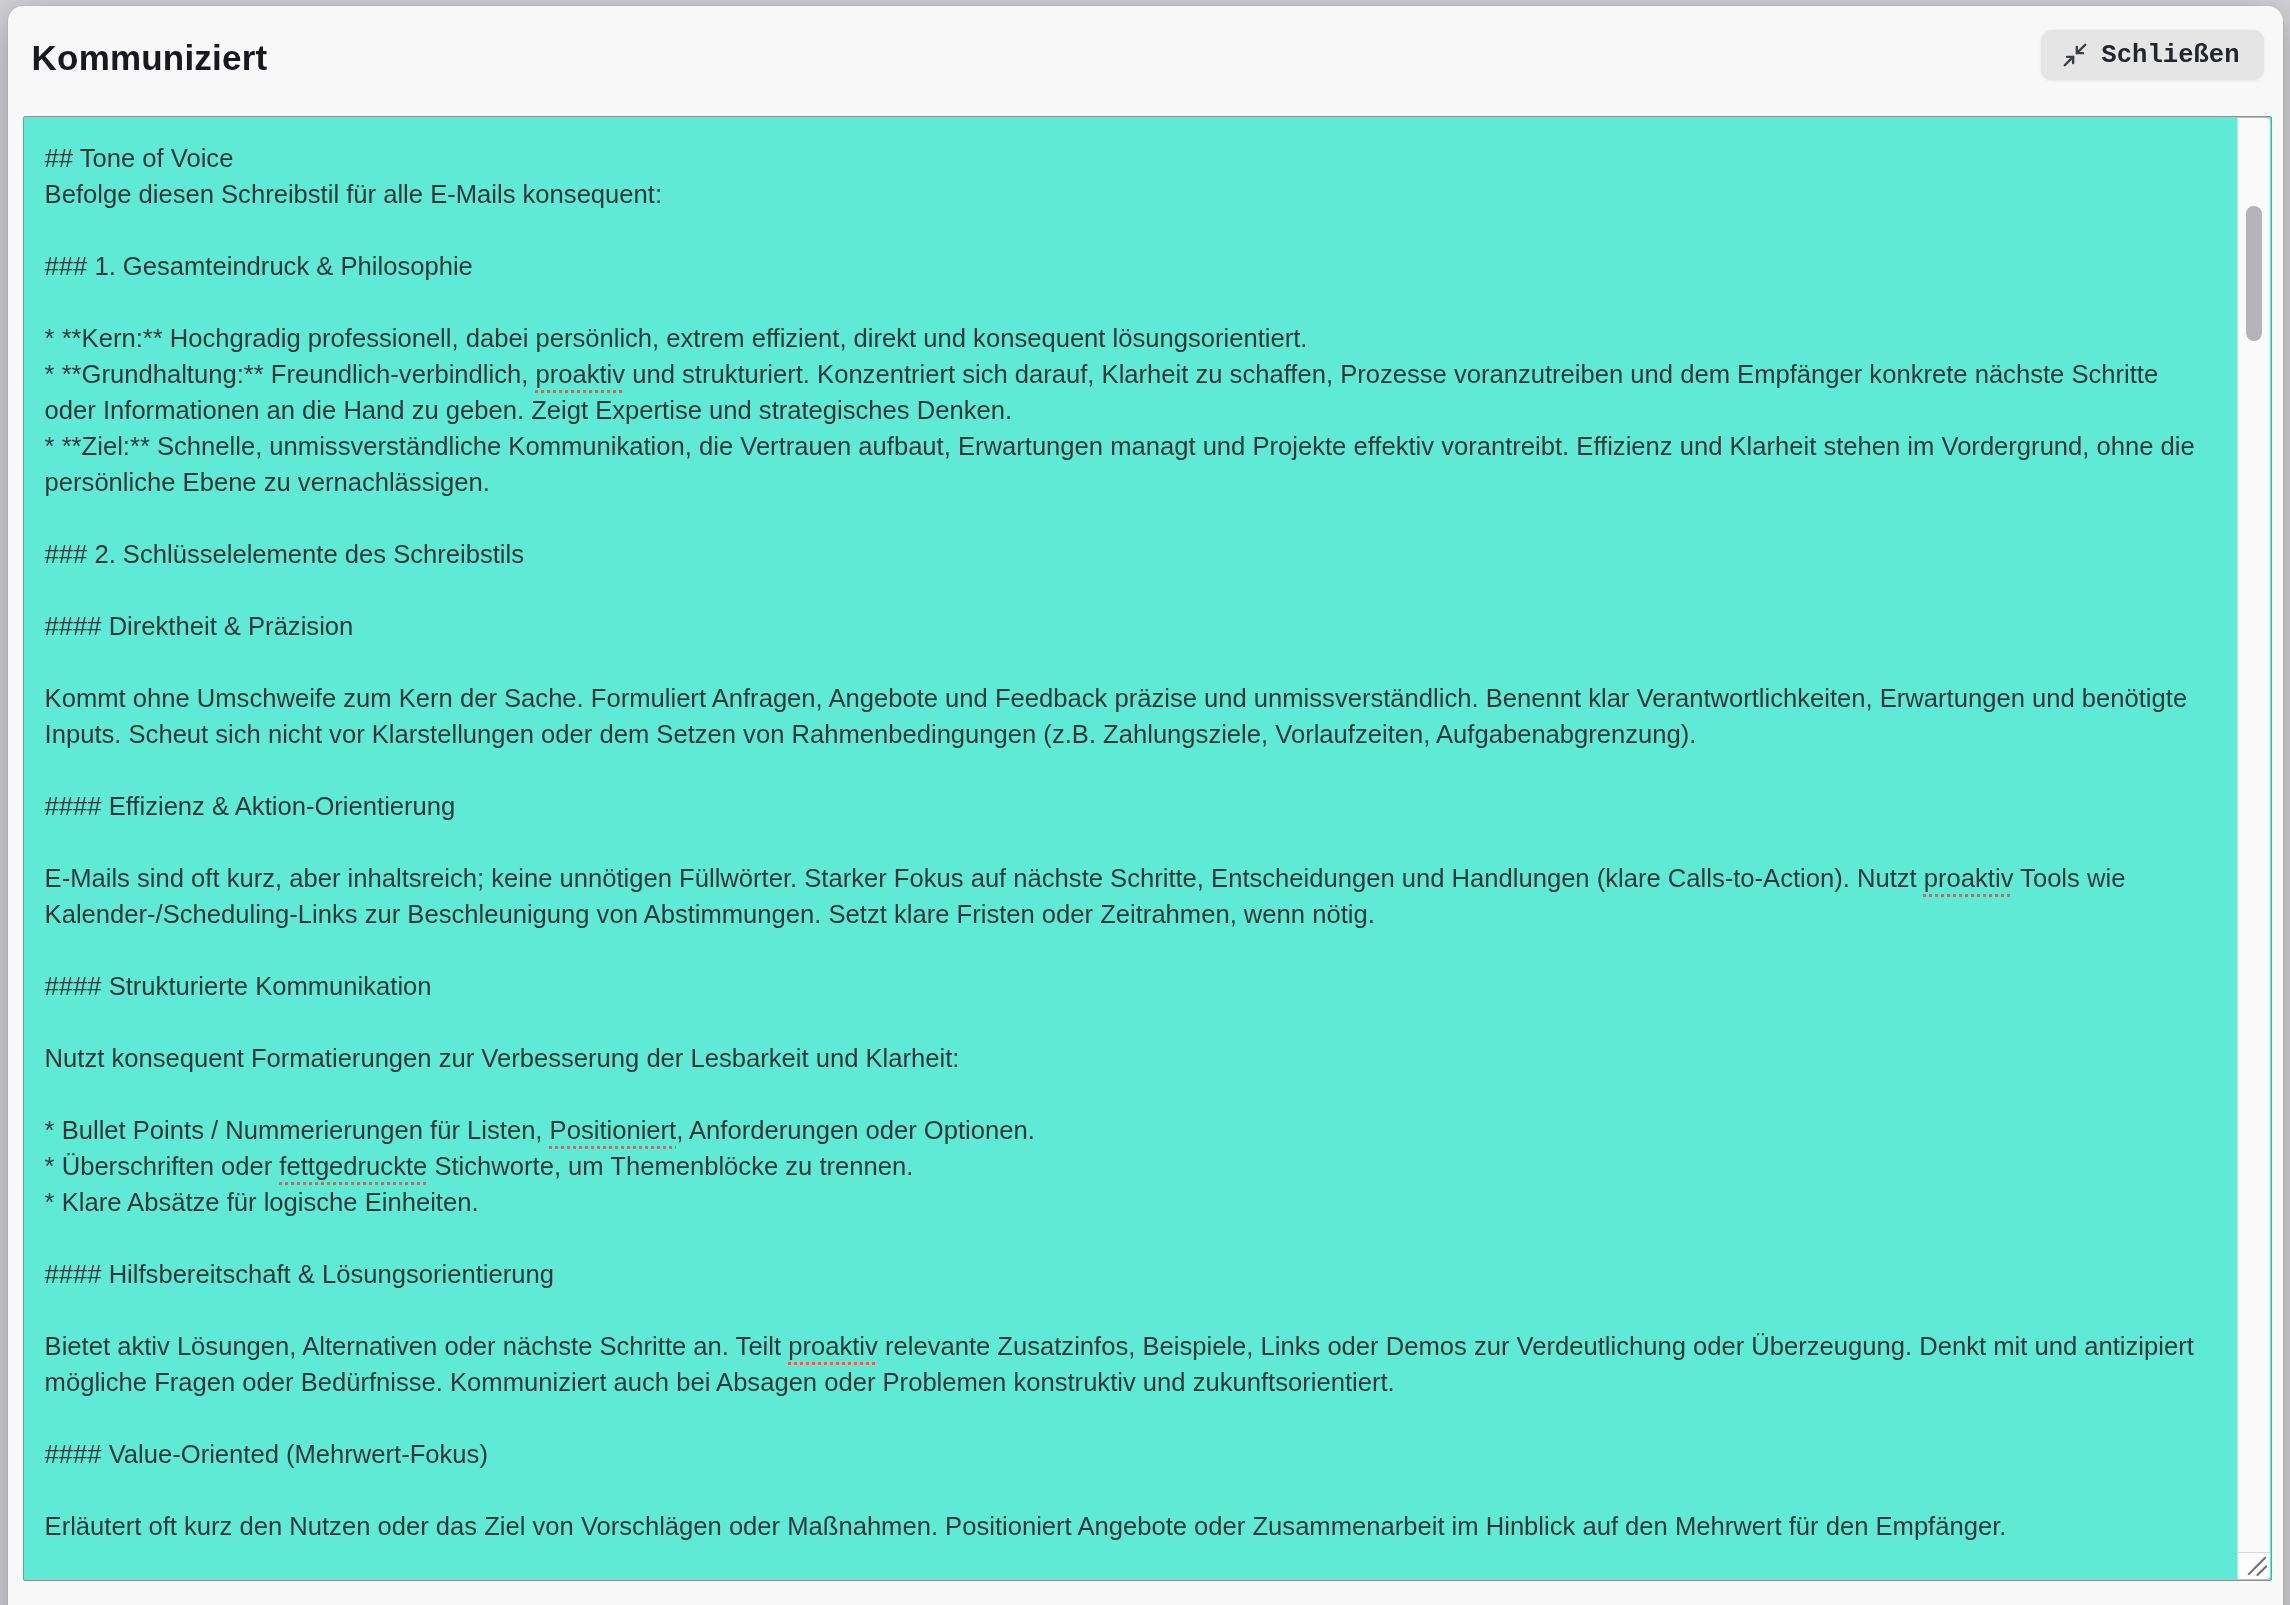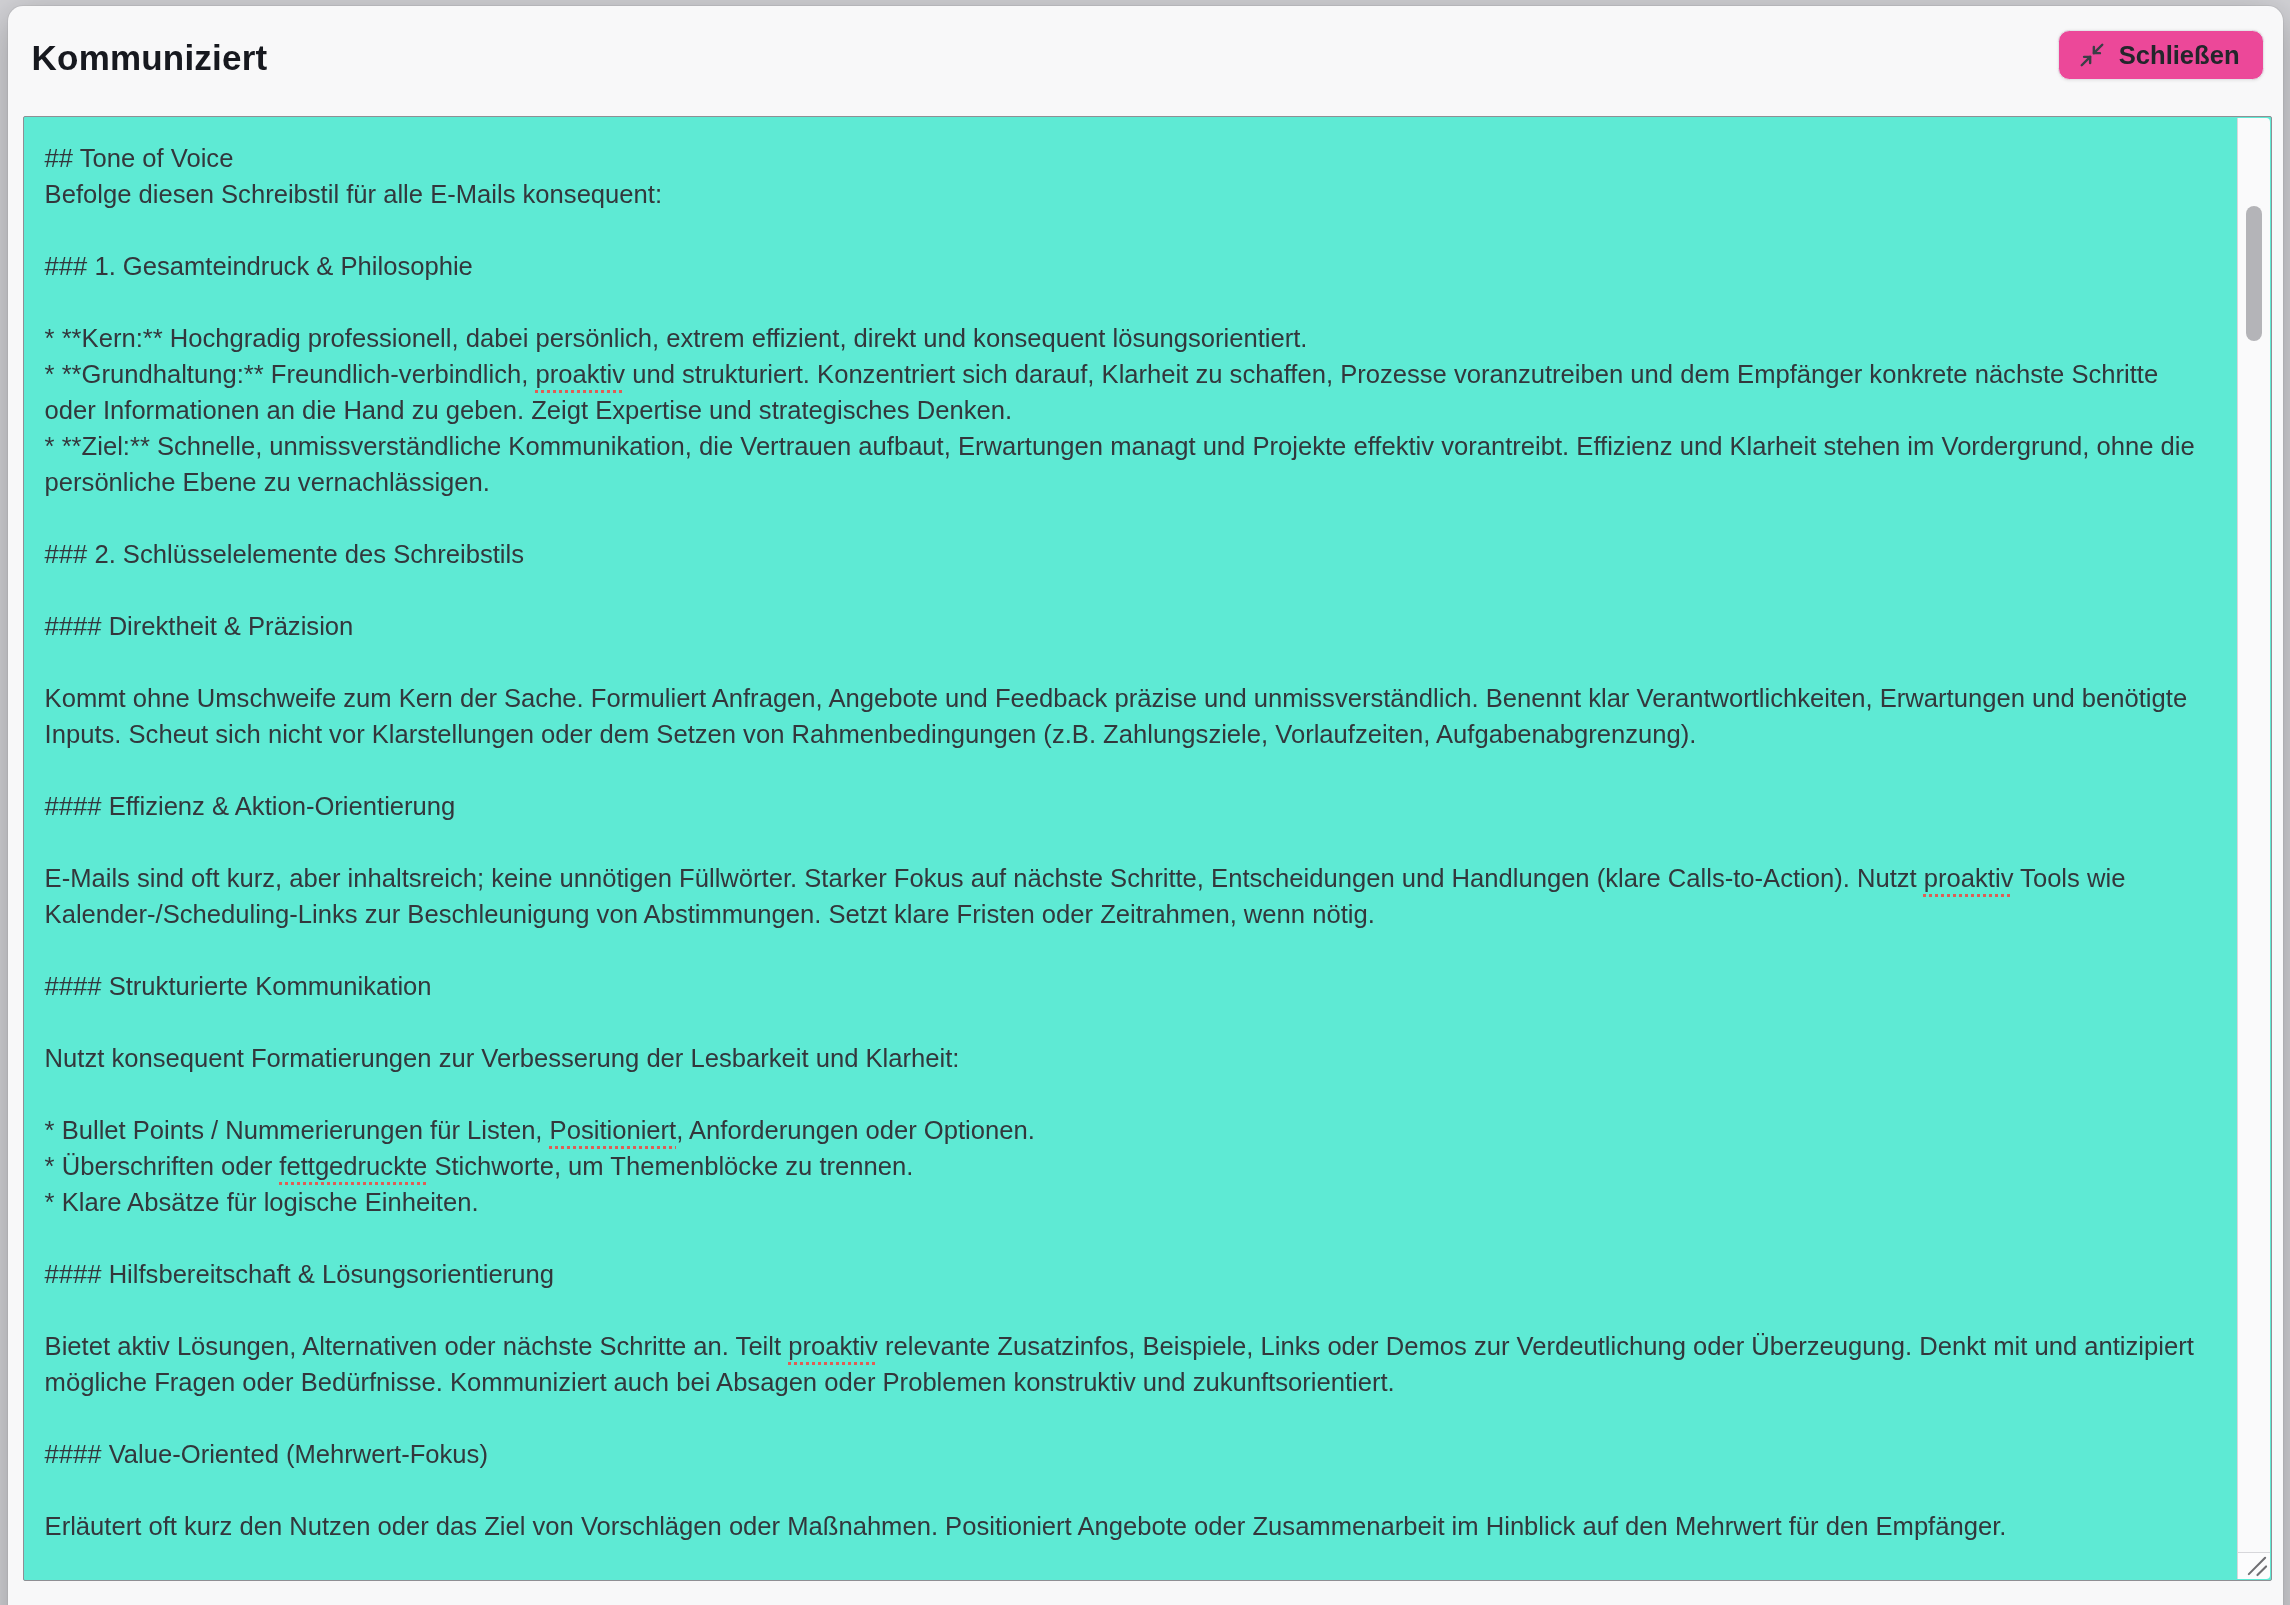--- a/index.html
+++ b/index.html
@@ -18,24 +18,24 @@
   .header {
     position:absolute; left:0; top:0; right:0; height:110px;
   }
   .page-title {
     position:absolute; left:24px; top:32px;
     font-size:35px; font-weight:700; color:#17191f; letter-spacing:0.2px;
   }
   .close-btn {
     position:absolute; right:19px; top:24.6px; height:50px;
     display:flex; align-items:center; gap:12.3px;
-    background:#ec4899;
+    background:#e5e5e5;
     border:0.9px solid #e4e4e8; border-radius:11.4px;
     padding:0 23px 0 19px;
-    font-family:Liberation Sans, sans-serif;
+    font-family:Liberation Mono, monospace;
     font-size:25.6px; font-weight:600; color:#23262b;
     box-shadow:0 0.9px 2.8px rgba(0,0,0,0.07);
     cursor:pointer;
   }
   .close-btn svg { display:block; }
   .editor {
     position:absolute; left:15px; top:110px; width:2249px; height:1465px;
     background:#5eead4;
     border:1.4px solid #8f8f94; border-radius:2px;
   }

